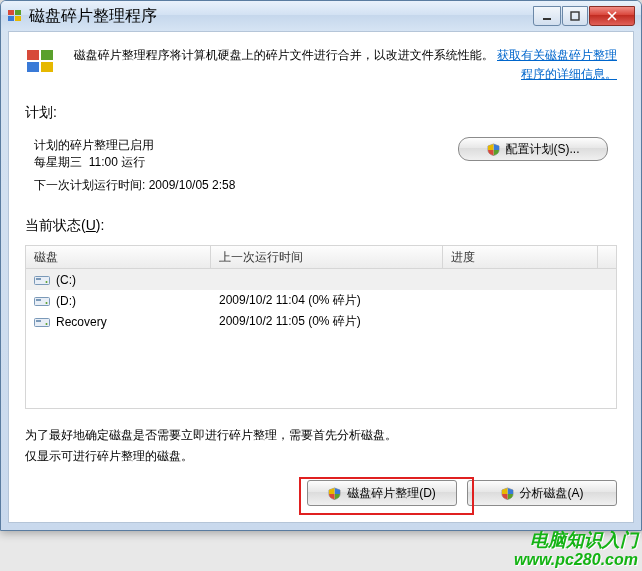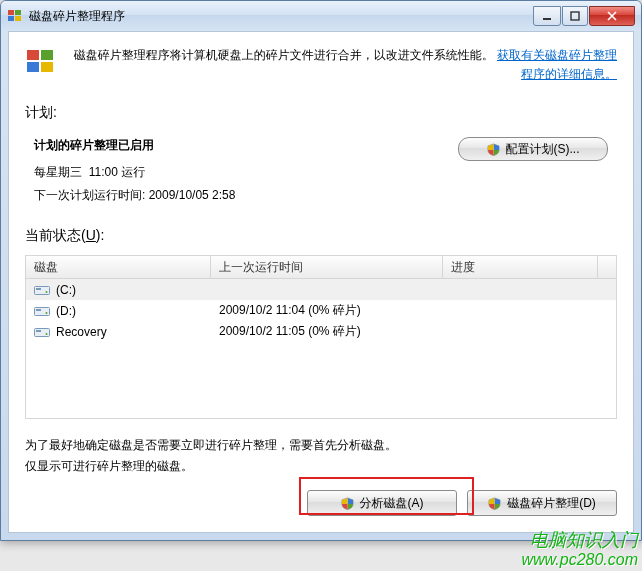--- a/index.html
+++ b/index.html
@@ -1,57 +1,57 @@
 <!DOCTYPE html>
 <html><head>
 <meta charset="utf-8">
 <style>
 * { margin: 0; padding: 0; box-sizing: border-box; font-family: "Microsoft YaHei", "Segoe UI", Tahoma, sans-serif; }
 body { background: #e8e8e8; width: 642px; height: 571px; overflow: hidden; position: relative; }
 .window { width: 642px; background: linear-gradient(#d7e4f2, #c9d9ed); border: 1px solid #5a7ca0; border-radius: 6px 6px 0 0; box-shadow: 0 2px 10px rgba(0,0,0,.3); }
 .titlebar { height: 30px; display: flex; align-items: center; padding: 0 6px; background: linear-gradient(#e9f1fb, #d3e2f3 45%, #c5d7ec 46%, #d6e4f4); border-radius: 5px 5px 0 0; }
 .titlebar .wicon { width: 16px; height: 16px; margin-right: 6px; }
-.titlebar .title { font-size: 12px; color: #000; flex: 1; }
+.titlebar .title { font-size: 16px; color: #000; flex: 1; }
 .wbtns { display: flex; gap: 1px; }
 .wbtn { width: 30px; height: 20px; border: 1px solid #6b88a8; border-radius: 0 0 3px 3px; display: flex; align-items: center; justify-content: center; font-size: 11px; color: #333; background: linear-gradient(#f2f6fb, #d2dfef); cursor: pointer; }
 .wbtn.min { width: 28px; }
 .wbtn.max { width: 26px; }
 .wbtn.close { width: 46px; background: linear-gradient(#f08d86, #d9453a 45%, #c12c22 46%, #e06058); color: #fff; border-color: #8a2d25; }
 .wbtn svg { display: block; }
 .content { background: #fff; margin: 0 7px 7px 7px; padding: 14px 16px 16px 16px; border: 1px solid #b5c5d8; }
 .intro { display: flex; gap: 10px; margin-bottom: 20px; text-align: right; }
 .intro-icon { width: 32px; height: 32px; flex-shrink: 0; }
 .intro-text { font-size: 12px; color: #000; line-height: 1.6; }
 .intro-text a { color: #0066cc; text-decoration: underline; cursor: pointer; }
 .section-label { font-size: 14px; color: #000; margin: 6px 0 10px 0; }
 .section-label u { text-decoration: underline; }
 .plan-box { border: 1px solid transparent; padding: 4px 8px 10px 8px; display: flex; align-items: flex-start; justify-content: space-between; }
 .plan-left { font-size: 12px; color: #000; }
-.plan-left .hdr { font-weight: bold; margin-bottom: 10px; }
+.plan-left .hdr { font-weight: normal; }
 .plan-left .row { margin-bottom: 6px; }
 .btn { height: 24px; padding: 0 14px; font-size: 12px; border: 1px solid #8b8b8b; border-radius: 11px; background: linear-gradient(#fdfdfd, #e7e7e7 45%, #dcdcdc 46%, #f0f0f0); cursor: pointer; display: inline-flex; align-items: center; gap: 6px; color: #000; }
 .btn .shield { width: 13px; height: 13px; }
 .configure-btn { width: 150px; justify-content: center; }
 .disk-list { margin-top: 6px; }
 .disk-header { display: flex; background: linear-gradient(#fdfdfd, #ececec); border: 1px solid #d6d6d6; height: 24px; align-items: center; font-size: 12px; color: #333; }
 .disk-header .col { padding: 0 8px; border-right: 1px solid #d6d6d6; height: 100%; display: flex; align-items: center; }
 .col-disk { width: 185px; }
 .col-last { width: 232px; }
 .col-prog { flex: 1; }
 .col-end { width: 18px; border-right: none !important; }
 .disk-body { border-left: 1px solid #d6d6d6; border-right: 1px solid #d6d6d6; border-bottom: 1px solid #d6d6d6; min-height: 140px; }
 .disk-row { display: flex; height: 21px; align-items: center; font-size: 12px; color: #000; }
 .disk-row.sel { background: #f0f0f0; }
 .disk-row .col { padding: 0 8px; display: flex; align-items: center; gap: 6px; }
 .drive-icon { width: 16px; height: 12px; }
 .note { font-size: 12px; color: #000; line-height: 1.7; margin-top: 16px; }
 .bottom-btns { display: flex; justify-content: flex-end; gap: 10px; margin-top: 14px; }
 .bottom-btns .btn { width: 150px; justify-content: center; height: 26px; border-radius: 3px; }
 .highlight-box { position: absolute; border: 2px solid #e02020; pointer-events: none; }
-.watermark { position: absolute; right: 4px; bottom: 2px; font-size: 18px; font-weight: normal; font-style: italic; color: #14b314; text-align: right; line-height: 1.15; text-shadow: 1px 1px 0 #fff; }
+.watermark { position: absolute; right: 4px; bottom: 2px; font-size: 18px; font-weight: bold; font-style: italic; color: #14b314; text-align: right; line-height: 1.15; text-shadow: 1px 1px 0 #fff; }
 .watermark .url { font-size: 16px; }
 </style>
 </head>
 <body>
 
 <div class="window">
   <div class="titlebar">
     <span class="wicon">
       <svg viewBox="0 0 16 16">
           <rect x="1" y="2" width="6" height="5" fill="#d74a3a"></rect>
@@ -182,33 +182,33 @@
       <button class="btn">
         <span class="shield">
           <svg viewBox="0 0 13 13">
               <path d="M6.5 1 L12 3 L12 7 Q12 11 6.5 12.5 Q1 11 1 7 L1 3 Z" fill="#fff" stroke="#666" stroke-width="0.6"></path>
               <path d="M6.5 1 L12 3 L12 7 L6.5 7 Z" fill="#3a7ad7"></path>
               <path d="M6.5 1 L1 3 L1 7 L6.5 7 Z" fill="#e6b800"></path>
               <path d="M6.5 7 L12 7 Q12 11 6.5 12.5 Z" fill="#5aa02c"></path>
               <path d="M6.5 7 L1 7 Q1 11 6.5 12.5 Z" fill="#d74a3a"></path>
             </svg>
         </span>
-        <span>分析磁盘(A)</span>
+        <span>磁盘碎片整理(D)</span>
       </button>
       <button class="btn">
         <span class="shield">
           <svg viewBox="0 0 13 13">
               <path d="M6.5 1 L12 3 L12 7 Q12 11 6.5 12.5 Q1 11 1 7 L1 3 Z" fill="#fff" stroke="#666" stroke-width="0.6"></path>
               <path d="M6.5 1 L12 3 L12 7 L6.5 7 Z" fill="#3a7ad7"></path>
               <path d="M6.5 1 L1 3 L1 7 L6.5 7 Z" fill="#e6b800"></path>
               <path d="M6.5 7 L12 7 Q12 11 6.5 12.5 Z" fill="#5aa02c"></path>
               <path d="M6.5 7 L1 7 Q1 11 6.5 12.5 Z" fill="#d74a3a"></path>
             </svg>
         </span>
-        <span>磁盘碎片整理(D)</span>
+        <span>分析磁盘(A)</span>
       </button>
     </div>
 
   </div>
 </div>
 
 <div class="highlight-box" style="left:299px; top:477px; width:175px; height:38px;"></div>
 
 <div class="watermark">
   <div>电脑知识入门</div>

